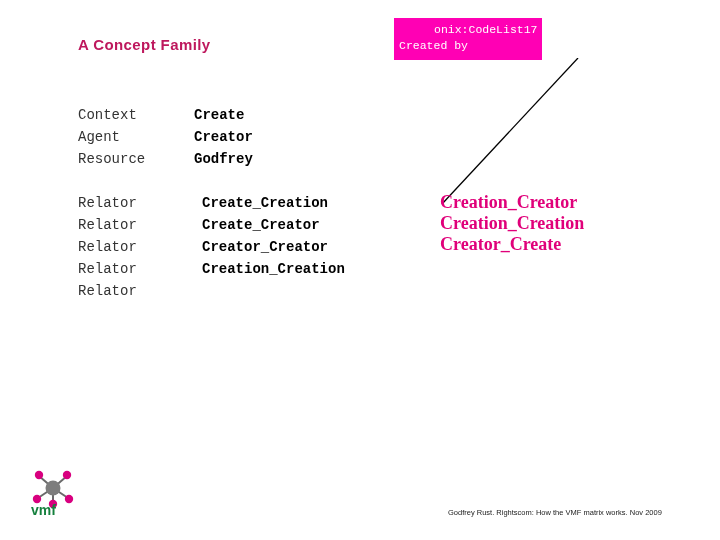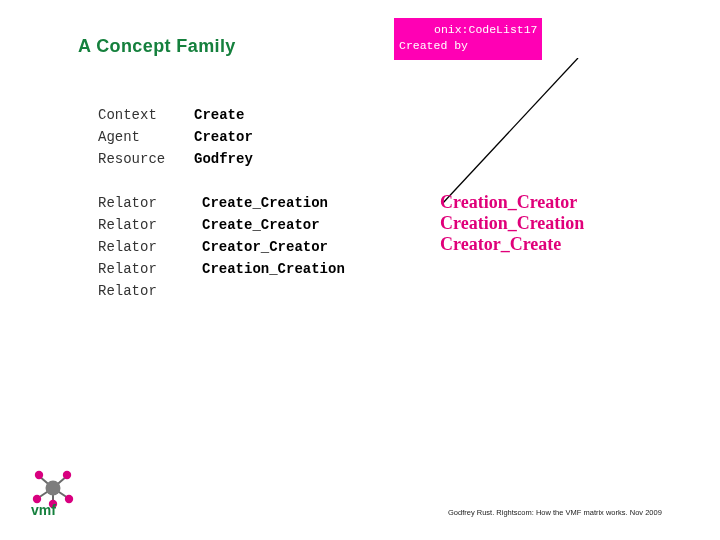--- a/index.html
+++ b/index.html
@@ -20,23 +20,23 @@
     width: 720px;
     height: 540px;
   }
 
   
   #page-title {
     position: absolute;
     left: 78px;
     top: 36px;
     font-family: "Liberation Sans", sans-serif;
-    font-size: 18px;
+    font-size: 15px;
     font-weight: bold;
-    color: #15803d;
+    color: #be185d;
     letter-spacing: 0.4px;
     white-space: nowrap;
   }
 
   
   #callout-box {
     position: absolute;
     left: 394px;
     top: 18px;
     width: 148px;
@@ -66,21 +66,20 @@
   
   .col {
     position: absolute;
     white-space: nowrap;
   }
   .mono-row {
     font-family: "Liberation Mono", monospace;
     font-size: 14px;
     color: #333333;
     line-height: 22px;
-    margin-left: 20px;
   }
   .mono-row-bold {
     font-family: "Liberation Mono", monospace;
     font-size: 14px;
     font-weight: bold;
     color: #000000;
     line-height: 22px;
   }
   .magenta-row {
     font-family: "Liberation Serif", serif;

